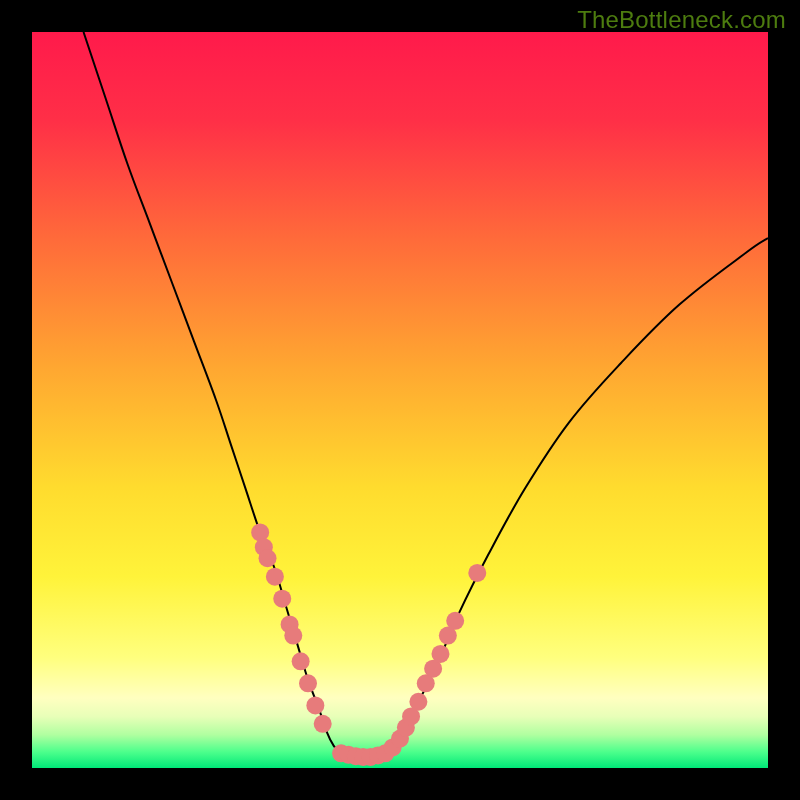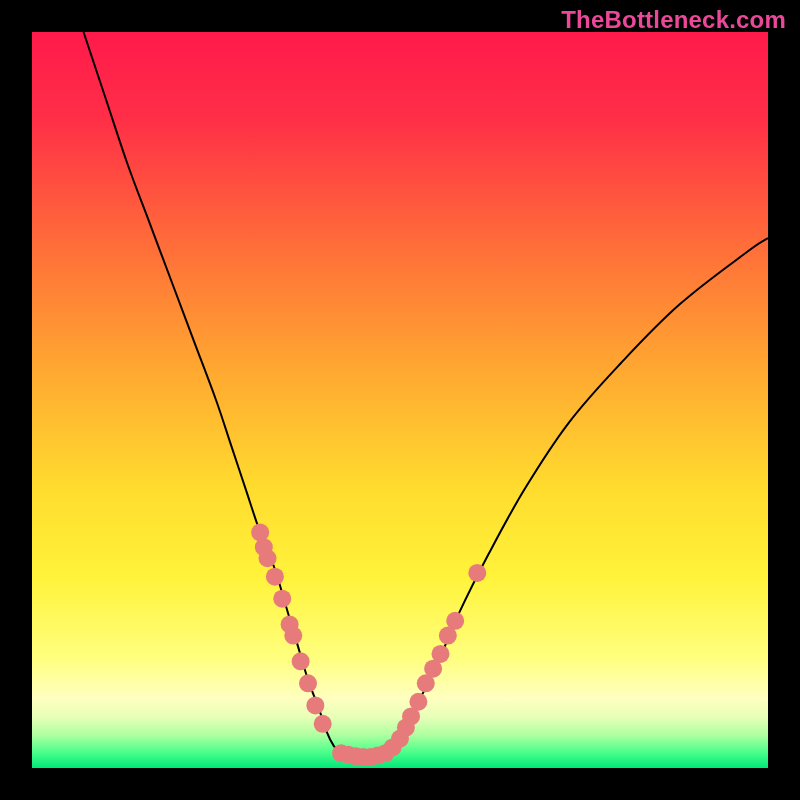--- a/index.html
+++ b/index.html
@@ -26,24 +26,24 @@
     width: 736px;
     height: 736px;
   }
   .plot svg {
     display: block;
   }
   .watermark {
     position: absolute;
     top: 6px;
     right: 14px;
-    color: #ec4899;
+    color: #4d7c0f;
     font-size: 24px;
     letter-spacing: 0.2px;
-    font-weight: 700;
+    font-weight: 400;
     user-select: none;
   }
 </style>
 </head>
 <body>
 
 <div class="frame">
   <div class="plot">
     <svg id="chart-svg" width="736" height="736" viewBox="0 0 736 736">
       <defs>

